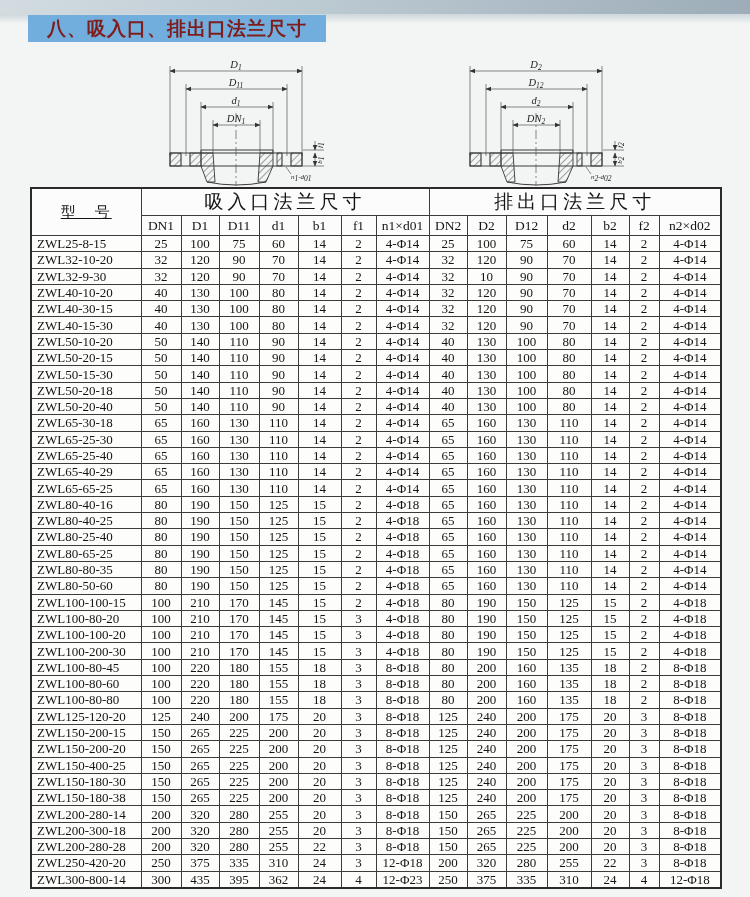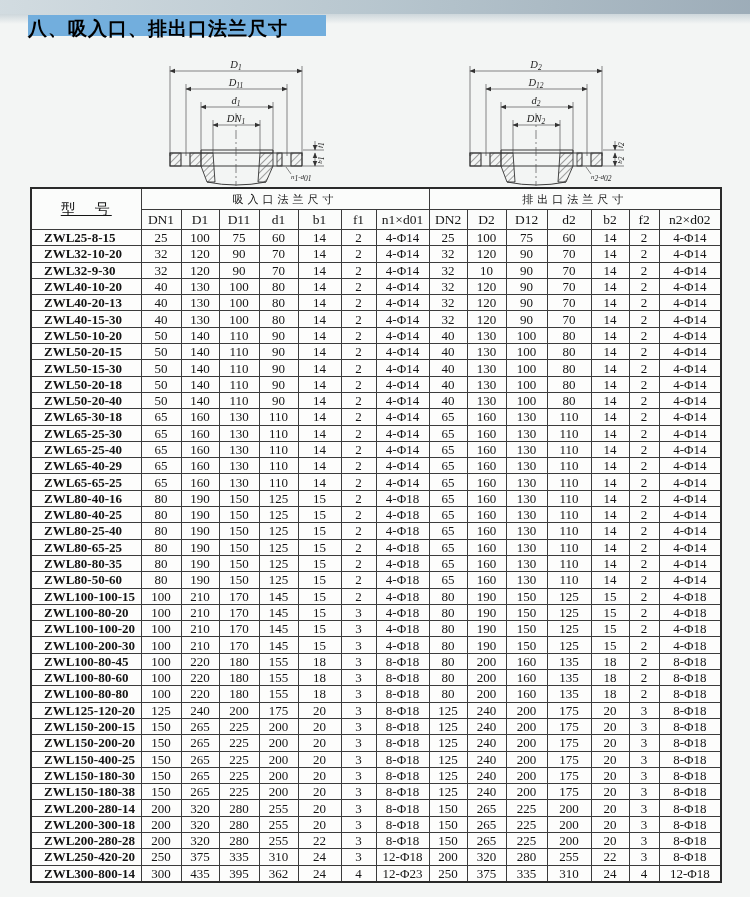--- a/index.html
+++ b/index.html
@@ -12,49 +12,49 @@
   .scan-band{
     position:absolute;top:0;left:0;width:750px;height:14px;
     background:linear-gradient(to right,#ccd7dd 0%,#adbec8 50%,#8ea0ae 100%);
     opacity:.85;
   }
   .scan-fade{
     position:absolute;top:14px;left:0;width:750px;height:10px;
     background:linear-gradient(to bottom,rgba(160,178,190,.45),rgba(160,178,190,0));
   }
   .title-bar{
-    position:absolute;left:28px;top:15px;width:298px;height:21px;
-    line-height:27px;padding-left:0;box-sizing:border-box;
+    position:absolute;left:28px;top:15px;width:298px;height:27px;
+    line-height:27px;padding-left:19px;box-sizing:border-box;
     font-family:"Liberation Sans","DejaVu Sans",sans-serif;
-    font-weight:bold;font-size:19px;letter-spacing:1px;color:#000000;
+    font-weight:bold;font-size:19px;letter-spacing:1px;color:#7f1d1d;
   }
   .diagram{position:absolute;top:55px;}
   .diagram.left{left:143px;}
   .diagram.right{left:443px;}
   svg .ln{stroke:#3b3b3b;stroke-width:1;fill:none;}
   svg .thin{stroke:#555;stroke-width:.7;fill:none;}
   svg .dimtext{font-family:"Liberation Serif","DejaVu Serif",serif;font-size:10.5px;font-style:italic;fill:#222;}
   svg .sub{font-size:7.5px;}
   svg .tiny{font-size:7px;}
   table.flange{
     position:absolute;left:30px;top:187px;width:690px;
     border-collapse:collapse;table-layout:fixed;
     background:#fdfdfc;
   }
   table.flange th,table.flange td{
     border:1px solid #3c3c3c;text-align:center;padding:0;
     font-family:"Liberation Serif","DejaVu Serif",serif;
     color:#141414;overflow:hidden;white-space:nowrap;
   }
   table.flange{border:2px solid #2a2a2a;}
-  tr.h1 th{height:20px;font-size:11px;font-weight:normal;letter-spacing:4px;background:#fbfcfb;}
+  tr.h1 th{height:20px;font-size:19px;font-weight:normal;letter-spacing:4px;background:#fbfcfb;}
   tr.h1 th.model-h{font-size:15px;letter-spacing:2px;text-decoration:underline;}
   tr.h2 th{height:19px;font-size:13.5px;font-weight:normal;background:#fbfcfb;}
   tbody td{height:15.3px;font-size:13px;line-height:15px;}
-  tbody td.model{text-align:left;padding-left:12px;font-weight:bold;}
+  tbody td.model{text-align:left;padding-left:5px;}
 </style>
 </head>
 <body>
 
 <div class="scan-band"></div>
 <div class="scan-fade"></div>
 
 <div class="title-bar" style="background:#72aedd;">八、吸入口、排出口法兰尺寸</div>
 
 <svg class="diagram left" width="190" height="132" viewBox="0 0 190 132">
@@ -266,21 +266,21 @@
         <td>4-Φ14</td>
         <td>32</td>
         <td>120</td>
         <td>90</td>
         <td>70</td>
         <td>14</td>
         <td>2</td>
         <td>4-Φ14</td>
       </tr>
       <tr>
-        <td class="model">ZWL40-20-13</td>
+        <td class="model">ZWL40-30-15</td>
         <td>40</td>
         <td>130</td>
         <td>100</td>
         <td>80</td>
         <td>14</td>
         <td>2</td>
         <td>4-Φ14</td>
         <td>32</td>
         <td>120</td>
         <td>90</td>

